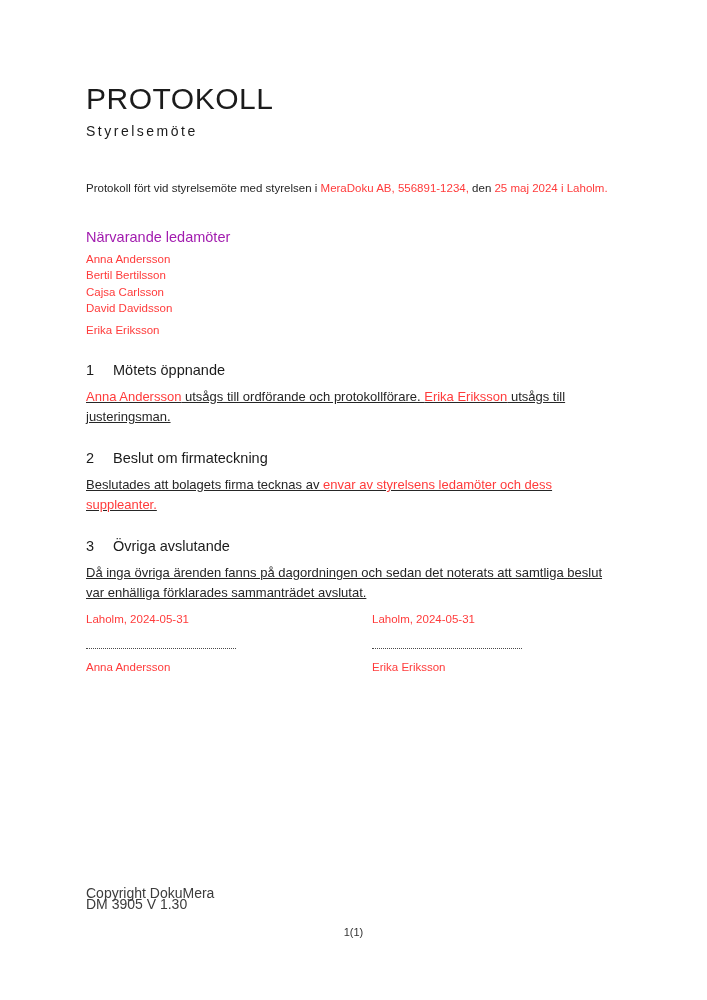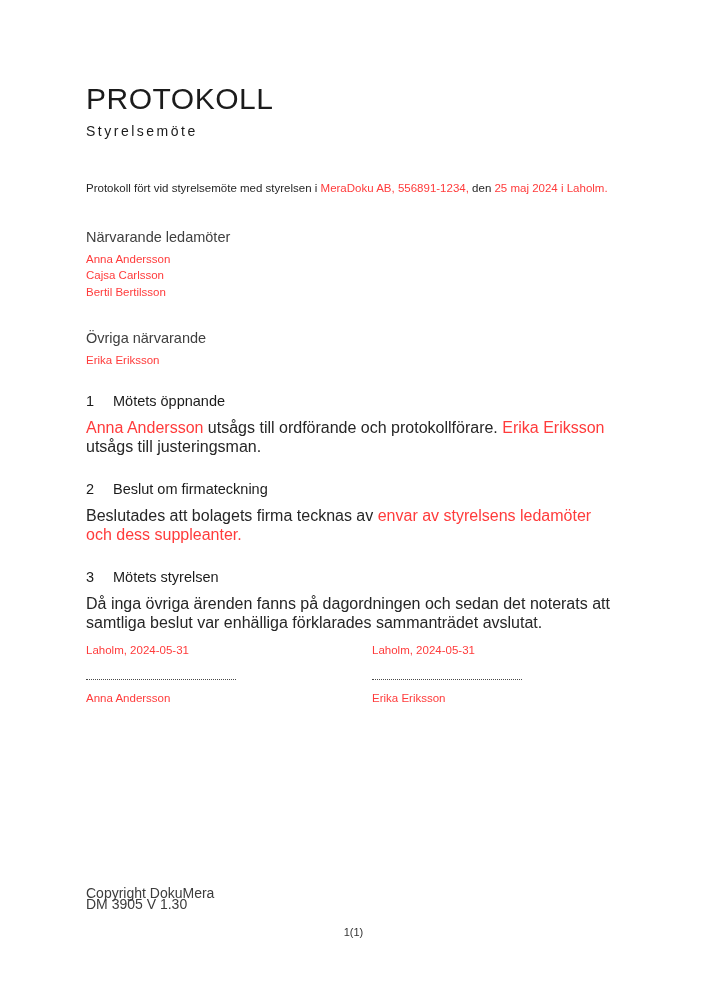--- a/index.html
+++ b/index.html
@@ -18,32 +18,32 @@
   }
   .doc-subtitle {
     margin-top:9px; font-size:14px; font-weight:400;
     letter-spacing:2.5px; color:#1b1b1b;
   }
 
   .intro { margin-top:40px; font-size:11.5px; line-height:19.5px; }
 
   .group-heading {
     margin-top:30px; font-size:14.5px; font-weight:400;
-    color:#404040; line-height:17px;
+    color:#a21caf; line-height:17px;
   }
   .name-list { margin-top:5px; font-size:11.5px; line-height:16.5px; }
   .name-list .name { color:var(--red); }
 
   .section { margin-top:24px; }
   .section-heading {
     display:flex; font-size:14.5px; font-weight:400;
     color:#1b1b1b; line-height:17px;
   }
   .section-number { width:27px; flex:0 0 27px; }
-  .section-body { margin-top:8px; font-size:16px; line-height:19.5px; }
+  .section-body { margin-top:8px; font-size:13px; line-height:19.5px;text-decoration:underline; }
 
   .red { color:var(--red); }
 
   .signatures { margin-top:9px; display:flex;align-items:center; }
   .sig-col { width:286px; flex:0 0 286px; }
   .sig-col:last-child { width:249px; flex:0 0 249px; }
   .sig-place, .sig-role { font-size:11.5px; line-height:17px; color:var(--red); }
   .sig-line {
     margin-top:20px; width:150px; height:0;
     border-bottom:1.5px dotted #4a4a4a;
@@ -66,25 +66,25 @@
   <div class="content">
 
     <h1 class="doc-title">PROTOKOLL</h1>
     <div class="doc-subtitle">Styrelsemöte</div>
 
     <p class="intro" id="intro-para"><span>Protokoll fört vid styrelsemöte med styrelsen i </span><span class="red">MeraDoku AB, 556891-1234,</span><span> den </span><span class="red">25 maj 2024 i Laholm.</span></p>
 
     <h2 class="group-heading">Närvarande ledamöter</h2>
     <div class="name-list" id="attendees-list">
         <div class="name">Anna Andersson</div>
+        <div class="name">Bertil Bertilsson</div>
         <div class="name">Cajsa Carlsson</div>
-        <div class="name">Bertil Bertilsson</div>
+        <div class="name">David Davidsson</div>
       </div>
 
-    <h2 class="group-heading">Övriga närvarande</h2>
     <div class="name-list" id="others-list">
         <div class="name">Erika Eriksson</div>
       </div>
 
     <div id="sections">
         <section class="section">
           <div class="section-heading">
             <span class="section-number">1</span>
             <span>Mötets öppnande</span>
           </div>
@@ -93,21 +93,21 @@
         <section class="section">
           <div class="section-heading">
             <span class="section-number">2</span>
             <span>Beslut om firmateckning</span>
           </div>
           <p class="section-body"><span>Beslutades att bolagets firma tecknas av </span><span class="red">envar av styrelsens ledamöter och dess suppleanter.</span></p>
         </section>
         <section class="section">
           <div class="section-heading">
             <span class="section-number">3</span>
-            <span>Mötets styrelsen</span>
+            <span>Övriga avslutande</span>
           </div>
           <p class="section-body"><span>Då inga övriga ärenden fanns på dagordningen och sedan det noterats att samtliga beslut var enhälliga förklarades sammanträdet avslutat.</span></p>
         </section>
       </div>
 
     <div class="signatures" id="signatures">
         <div class="sig-col">
           <div class="sig-place">Laholm, 2024-05-31</div>
           <div class="sig-line"></div>
           <div class="sig-name">Anna Andersson</div>

